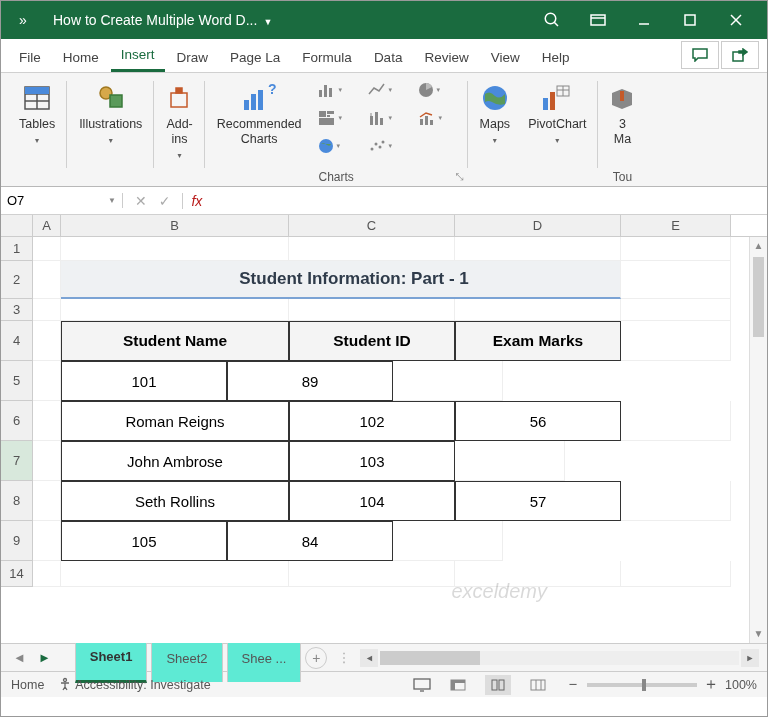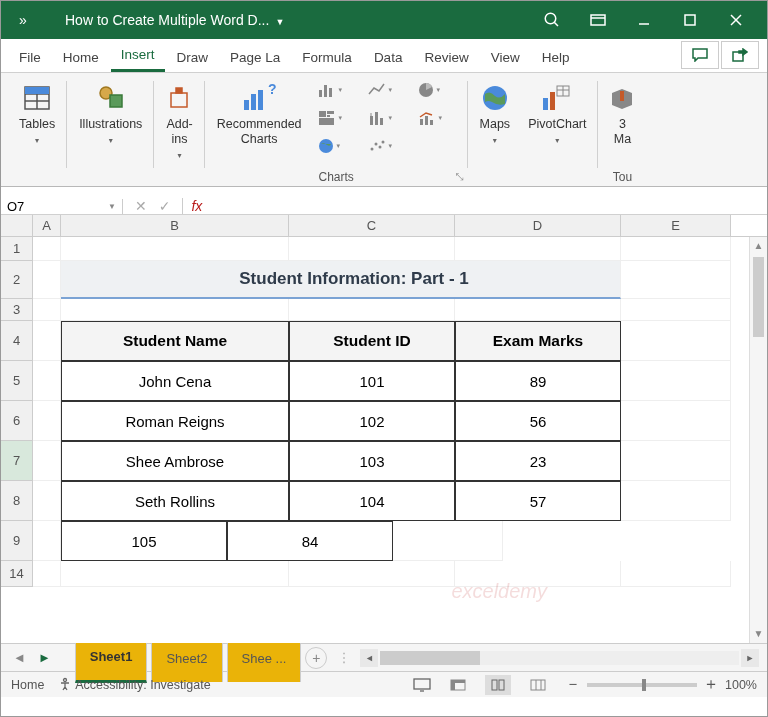--- a/index.html
+++ b/index.html
@@ -1,21 +1,21 @@
 <!DOCTYPE html>
 <html><head>
 <meta charset="utf-8">
 <style>
 * { margin: 0; padding: 0; box-sizing: border-box; font-family: 'Segoe UI', Arial, sans-serif; }
 body { background: #fff; width: 768px; height: 717px; overflow: hidden; position: relative; border: 1px solid #999; }
 
 .titlebar { background: #1a6b3f; height: 38px; display: flex; align-items: center; padding: 0 8px; color: #fff; }
 .titlebar .left-btns { display: flex; gap: 2px; }
 .titlebar .chev { width: 28px; text-align: center; font-size: 14px; cursor: pointer; }
-.titlebar .title { flex: 1; margin-left: 28px; font-size: 14px; white-space: nowrap; overflow: hidden; }
+.titlebar .title { flex: 1; margin-left: 16px; font-size: 14px; white-space: nowrap; overflow: hidden; }
 .titlebar .title-dd { margin-left: 6px; font-size: 9px; }
 .titlebar .right-btns { display: flex; gap: 0; }
 .titlebar .tbtn { width: 46px; height: 38px; display: flex; align-items: center; justify-content: center; cursor: pointer; font-size: 14px; }
 .titlebar .tbtn.search { font-size: 18px; }
 
 .ribbon-tabs { background: #fff; height: 34px; display: flex; align-items: flex-end; padding: 0 8px; border-bottom: 1px solid #d0d0d0; gap: 2px; }
 .ribbon-tabs .tab { padding: 7px 10px; font-size: 13.5px; color: #444; cursor: pointer; white-space: nowrap; }
 .ribbon-tabs .tab.active { color: #1a6b3f; border-bottom: 3px solid #1a6b3f; font-weight: 500; }
 .ribbon-tabs .spacer { flex: 1; }
 .ribbon-tabs .tab.icon-tab { padding: 6px 10px; border: 1px solid #ccc; margin-bottom: 3px; }
@@ -26,21 +26,21 @@
 .rgroup .top { flex: 1; display: flex; align-items: flex-start; gap: 6px; }
 .rgroup .label { font-size: 12px; color: #555; height: 18px; line-height: 18px; white-space: nowrap; }
 .bigbtn { display: flex; flex-direction: column; align-items: center; gap: 2px; padding: 4px 6px; cursor: pointer; font-size: 12.5px; color: #333; text-align: center; line-height: 1.2; }
 .bigbtn .ico { font-size: 26px; height: 34px; display: flex; align-items: center; justify-content: center; color: #333; }
 .bigbtn .dd { font-size: 8px; margin-top: 2px; color: #666; }
 .charts-grid { display: grid; grid-template-columns: repeat(3, 48px); grid-template-rows: repeat(3, 26px); gap: 2px; }
 .cbtn { display: flex; align-items: center; justify-content: flex-start; padding: 0 4px; cursor: pointer; font-size: 14px; color: #787878; gap: 3px; }
 .cbtn .dd { font-size: 7px; color: #888; }
 .dlaunch { position: absolute; right: 4px; bottom: 3px; font-size: 10px; color: #888; cursor: pointer; }
 
-.namebox-row { height: 28px; background: #fff; border-bottom: 1px solid #d0d0d0; display: flex; align-items: flex-end; }
+.namebox-row { height: 28px; background: #fff; border-bottom: 1px solid #d0d0d0; display: flex; align-items: center; }
 .namebox { width: 122px; border-right: 1px solid #ccc; display: flex; align-items: center; padding: 0 6px; font-size: 13px; }
 .namebox .dd { margin-left: auto; font-size: 8px; color: #888; }
 .fx-btns { display: flex; align-items: center; gap: 12px; padding: 0 12px; color: #aaa; font-size: 14px; border-right: 1px solid #ccc; }
 .fx-label { display: flex; align-items: center; padding: 0 8px; font-style: italic; font-size: 14px; color: #b91c1c; }
 
 .sheet-area { position: relative; background: #fff; height: 428px; overflow: hidden; }
 .col-headers { display: flex; height: 22px; border-bottom: 1px solid #ccc; }
 .corner { width: 32px; background: #f0f0f0; border-right: 1px solid #ccc; }
 .colh { background: #f0f0f0; border-right: 1px solid #ccc; display: flex; align-items: center; justify-content: center; font-size: 13px; color: #555; }
 .colA { width: 28px; } .colB { width: 228px; } .colC { width: 166px; } .colD { width: 166px; } .colE { width: 110px; }
@@ -61,38 +61,38 @@
 .table-right { border-right: 1.5px solid #333 !important; }
 .table-bottom { border-bottom: 1.5px solid #333 !important; }
 
 .vscroll { position: absolute; right: 0; top: 22px; width: 18px; bottom: 0; background: #f5f5f5; border-left: 1px solid #ddd; }
 .vscroll .arr { height: 18px; text-align: center; font-size: 10px; color: #888; line-height: 18px; cursor: pointer; }
 .vscroll .thumb { position: absolute; top: 20px; left: 3px; right: 3px; height: 80px; background: #ccc; }
 
 .sheet-tabs { height: 28px; background: #f5f5f5; border-top: 1px solid #ccc; display: flex; align-items: center; padding: 0 8px; font-size: 13px; gap: 4px; }
 .sheet-tabs .nav { color: #888; padding: 0 4px; cursor: pointer; }
 .sheet-tabs .nav.active { color: #1a6b3f; }
-.sheet-tabs .stab { padding: 16px 14px; background: #eab308; border: 1px solid #ccc; border-bottom: none; cursor: pointer; color: #555; }
+.sheet-tabs .stab { padding: 16px 14px; background: #5eead4; border: 1px solid #ccc; border-bottom: none; cursor: pointer; color: #555; }
 .sheet-tabs .stab.active { border-bottom: 3px solid #1a6b3f; font-weight: 600; color: #333; }
 .sheet-tabs .addtab { width: 22px; height: 22px; border: 1px solid #ccc; border-radius: 50%; display: flex; align-items: center; justify-content: center; cursor: pointer; color: #888; font-size: 14px; }
 .sheet-tabs .hsep { color: #aaa; margin: 0 6px; }
 .sheet-tabs .hscroll { flex: 1; display: flex; align-items: center; gap: 2px; }
 .sheet-tabs .hscroll .btn { width: 18px; height: 18px; background: #e8e8e8; display: flex; align-items: center; justify-content: center; font-size: 9px; color: #666; cursor: pointer; }
 .sheet-tabs .hscroll .track { flex: 1; height: 14px; background: #eee; position: relative; }
 .sheet-tabs .hscroll .thumb { position: absolute; left: 0; width: 100px; top: 0; bottom: 0; background: #ccc; }
 
 .statusbar { height: 26px; background: #f5f5f5; border-top: 1px solid #ccc; display: flex; align-items: center; padding: 0 10px; font-size: 12.5px; color: #555; gap: 14px; }
 .statusbar .spacer { flex: 1; }
 .statusbar .viewbtn { width: 26px; height: 20px; display: flex; align-items: center; justify-content: center; border: 1px solid transparent; font-size: 13px; color: #666; cursor: pointer; }
 .statusbar .viewbtn.active { background: #ddd; }
 .statusbar .zoom { display: flex; align-items: center; gap: 6px; }
 .statusbar .slider { width: 110px; height: 4px; background: #ccc; position: relative; }
 .statusbar .slider .knob { position: absolute; left: 50%; top: -4px; width: 4px; height: 12px; background: #888; }
 
-.watermark { position: absolute; right: 220px; bottom: 40px; opacity: 0.15; font-size: 20px; font-style: italic; color: #b91c1c; pointer-events: none; }
+.watermark { position: absolute; right: 220px; bottom: 40px; opacity: 0.15; font-size: 20px; font-style: italic; color: #000000; pointer-events: none; }
 svg { display: block; }
 </style>
 </head>
 <body>
 
 <div class="titlebar">
   <div class="left-btns">
     <div class="chev">»</div>
   </div>
   <div class="title">
@@ -383,39 +383,37 @@
         <div class="rowh">4</div>
         <div class="cell colA"></div>
         <div class="cell colB table-header table-left">Student Name</div>
         <div class="cell colC table-header">Student ID</div>
         <div class="cell colD table-header table-right">Exam Marks</div>
         <div class="cell colE"></div>
       </div>
     <div class="row">
         <div class="rowh">5</div>
         <div class="cell colA"></div>
-        <div class="cell colB table-cell table-left">John Cena</div>
         <div class="cell colC table-cell">101</div>
         <div class="cell colD table-cell table-right">89</div>
         <div class="cell colE"></div>
       </div>
     <div class="row">
         <div class="rowh">6</div>
         <div class="cell colA"></div>
         <div class="cell colB table-cell table-left">Roman Reigns</div>
         <div class="cell colC table-cell">102</div>
         <div class="cell colD table-cell table-right">56</div>
         <div class="cell colE"></div>
       </div>
     <div class="row">
         <div class="rowh sel">7</div>
         <div class="cell colA"></div>
-        <div class="cell colB table-cell table-left">Shee Ambrose</div>
+        <div class="cell colB table-cell table-left">John Ambrose</div>
         <div class="cell colC table-cell">103</div>
-        <div class="cell colD table-cell table-right">23</div>
         <div class="cell colE"></div>
       </div>
     <div class="row">
         <div class="rowh">8</div>
         <div class="cell colA"></div>
         <div class="cell colB table-cell table-left">Seth Rollins</div>
         <div class="cell colC table-cell">104</div>
         <div class="cell colD table-cell table-right">57</div>
         <div class="cell colE"></div>
       </div>

